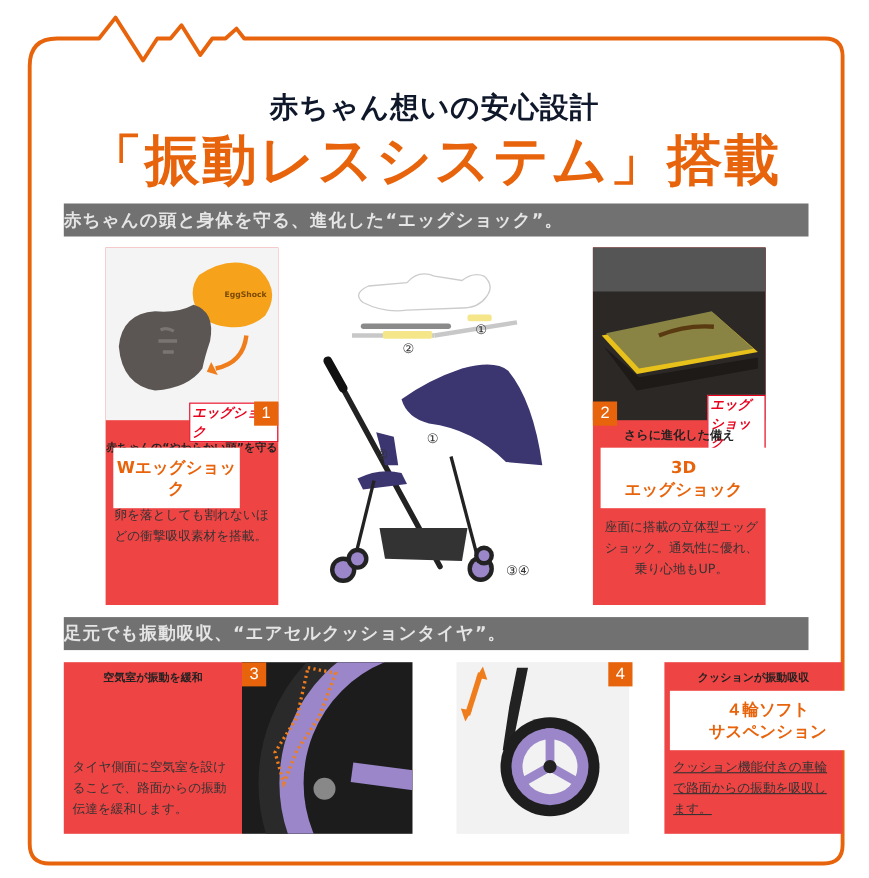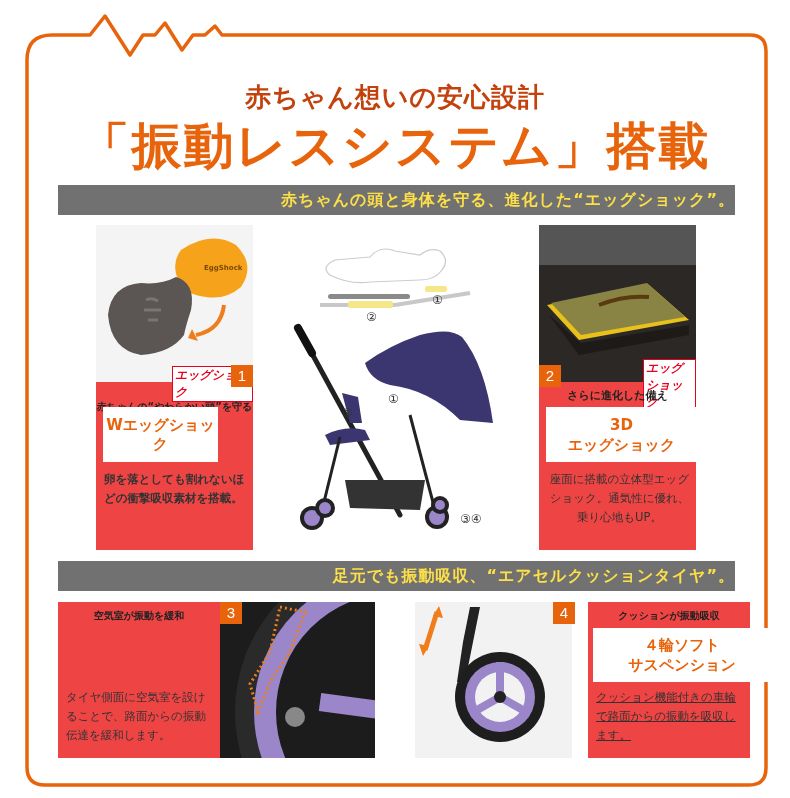--- a/index.html
+++ b/index.html
@@ -3,30 +3,30 @@
 <meta charset="utf-8">
 <style>
   * { box-sizing: border-box; margin: 0; padding: 0; }
   html, body { width: 790px; height: 798px; background: #ffffff; overflow: hidden; }
   body { position: relative; font-family: "DejaVu Sans", sans-serif; color: #333; }
 
   .frame-svg { position: absolute; left: 0; top: 0; }
 
   .title-sub {
     position: absolute; left: 0; width: 790px; top: 80px; text-align: center;
-    font-size: 26px; font-weight: bold; color: #c2410c; letter-spacing: 1px;
+    font-size: 26px; font-weight: bold; color: #0f172a; letter-spacing: 1px;
   }
   .title-main {
     position: absolute; left: 0; width: 790px; top: 113px; text-align: center;
     font-size: 50px; font-weight: bold; color: #e8640c; letter-spacing: 2px;
   }
 
   .band {
     position: absolute; left: 58px; width: 677px; height: 30px;
-    background: #717171; color: #fde047; text-align: right;
+    background: #717171; color: #e5e5e5; text-align: left;
     font-size: 16px; font-weight: bold; line-height: 30px; letter-spacing: 1px;
   }
   .band.top { top: 185px; }
   .band.bottom { top: 561px; }
 
   .card {
     position: absolute; background: #ef4444;
   }
   .photo { position: absolute; overflow: hidden; }
   .badge {
@@ -73,21 +73,21 @@
       <path d="M 128 80 Q 125 105 100 110" stroke="#f07d1c" stroke-width="4" fill="none"></path>
       <polygon points="96,104 102,116 92,113" fill="#f07d1c"></polygon>
     </svg>
   </div>
   <span class="eggshock-tag" style="left:76px; top:141px;">エッグショック</span>
   <div class="badge" style="left:135px; top:140px;">1</div>
   <div class="card-head" style="top:175px; font-size:10px;">赤ちゃんの“やわらかい頭”を守る</div>
   <div class="white-box" style="left:7px; top:182px; width:115px; height:55px; font-size:15px;">
     <span>Wエッグショック</span>
   </div>
-  <div class="card-desc" style="left:8px; top:245px; width:145px;font-weight:bold;">卵を落としても割れないほどの衝撃吸収素材を搭載。</div>
+  <div class="card-desc" style="left:8px; top:234px; width:145px;">卵を落としても割れないほどの衝撃吸収素材を搭載。</div>
 </div>
 
 <div style="position:absolute; left:260px; top:225px; width:270px; height:320px;">
   <svg width="270" height="320" viewBox="0 0 270 320">
 
     <path d="M 70 50 Q 60 42 75 35 L 110 32 Q 120 20 135 26 L 160 30 Q 170 22 180 26 Q 190 35 182 45 Q 175 55 160 55 L 110 57 Q 90 60 70 50 Z" fill="none" stroke="#ccc" stroke-width="1.2"></path>
 
     <rect x="68" y="69" width="82" height="5" rx="2.5" fill="#8a8a8a"></rect>
     <rect x="165" y="61" width="22" height="6" rx="2" fill="#f6e68a"></rect>
     <line x1="60" y1="80" x2="135" y2="80" stroke="#c8c8c8" stroke-width="4"></line>
@@ -165,21 +165,21 @@
     <polygon points="24,4 28,16 18,14" fill="#f07d1c"></polygon>
     <polygon points="8,54 4,42 14,44" fill="#f07d1c"></polygon>
     <path d="M 55 5 L 65 5 L 58 40 L 50 80 L 42 80 L 48 40 Z" fill="#222"></path>
     <circle cx="85" cy="95" r="45" fill="#1e1e1e"></circle>
     <circle cx="85" cy="95" r="35" fill="#9a86c8"></circle>
     <circle cx="85" cy="95" r="25" fill="#f2f2f2"></circle>
     <path d="M 85 95 L 85 60 M 85 95 L 55 112 M 85 95 L 115 112" stroke="#9a86c8" stroke-width="8"></path>
     <circle cx="85" cy="95" r="6" fill="#222"></circle>
   </svg>
 </div>
-<div class="card" style="left:588px; top:602px; width:162px; height:156px;">
+<div class="card" style="left:604px; top:602px; width:162px; height:156px;">
   <div class="card-head" style="top:7px; font-size:10px;">クッションが振動吸収</div>
   <div class="white-box" style="left:5px; top:26px; width:178px; height:54px; font-size:15px; line-height:20px;">
     <span>４輪ソフト</span>
     <span>サスペンション</span>
   </div>
   <div class="card-desc" style="left:8px; top:86px; width:150px;text-decoration:underline;">クッション機能付きの車輪で路面からの振動を吸収します。</div>
 </div>
 <div class="badge" style="left:553px; top:602px;">4</div>
 
 </body></html>

